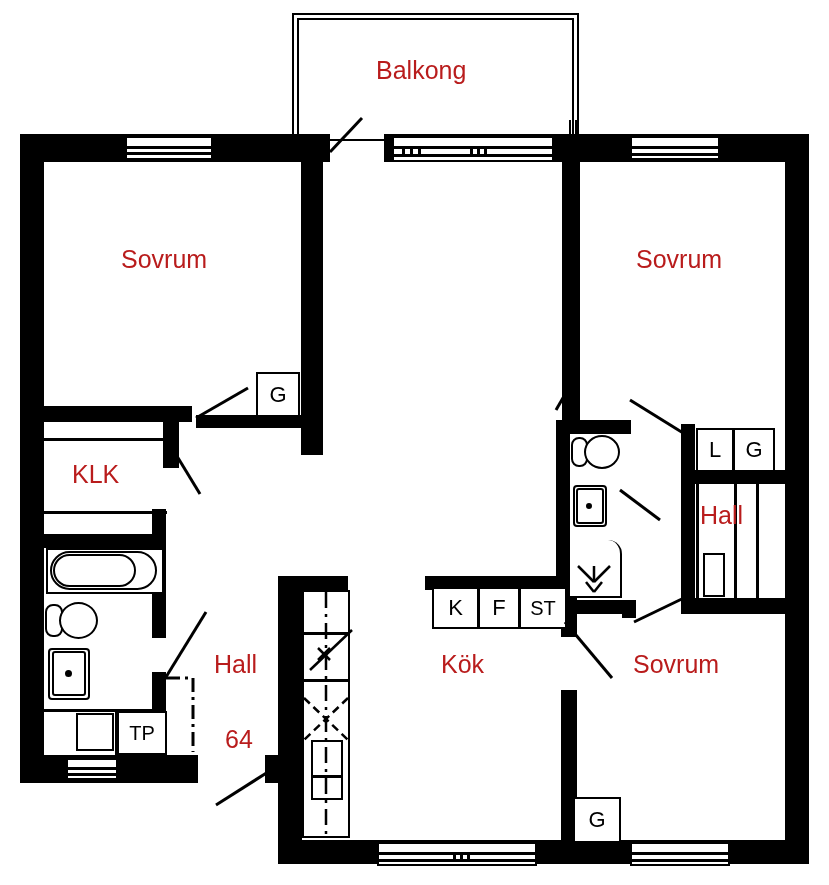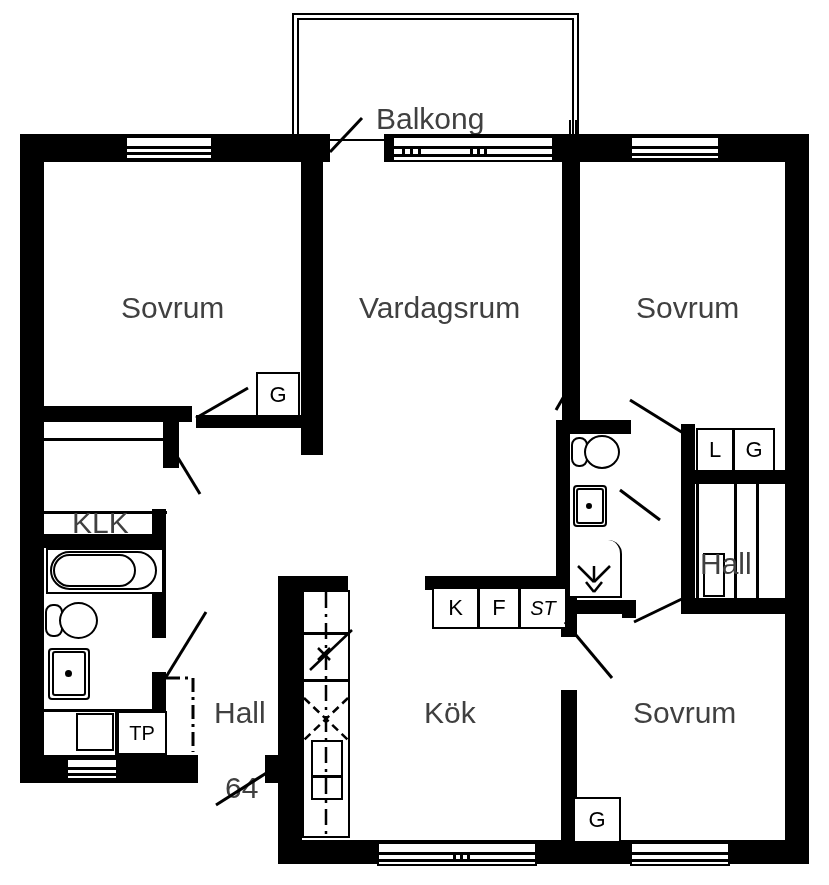--- a/index.html
+++ b/index.html
@@ -20,25 +20,24 @@
     position: absolute;
     background: #000000;
   }
   .thinline {
     position: absolute;
     background: #000000;
   }
   
   .room-label {
     position: absolute;
-    font-size: 30px;
-    color: #404040;
+    font-size: 25px;
+    color: #b91c1c;
     white-space: nowrap;
     line-height: 1;
-    margin-top: 46px;
   }
   
   .boxlabel {
     position: absolute;
     border: 2px solid #000000;
     box-sizing: border-box;
     background: #ffffff;
     display: flex;
     align-items: center;
     justify-content: center;
@@ -309,33 +308,32 @@
   <div class="thinline" style="left:311px; top:775px; width:32px; height:3px;"></div>
 
   <div class="boxlabel" style="left:256px; top:372px; width:44px; height:46px;">G</div>
   <div class="wall" style="left:196px; top:415px; width:108px; height:13px;"></div>
 
   <div class="boxlabel" style="left:696px; top:428px; width:38px; height:44px;">L</div>
   <div class="boxlabel" style="left:733px; top:428px; width:42px; height:44px;">G</div>
 
   <div class="boxlabel" style="left:432px; top:587px; width:47px; height:42px;">K</div>
   <div class="boxlabel" style="left:478px; top:587px; width:42px; height:42px;">F</div>
-  <div class="boxlabel tight" style="left:519px; top:587px; width:48px; height:42px;font-style:italic;">ST</div>
+  <div class="boxlabel tight" style="left:519px; top:587px; width:48px; height:42px;">ST</div>
 
   <div class="boxlabel tight" style="left:117px; top:711px; width:50px; height:44px;">TP</div>
 
   <div class="boxlabel" style="left:573px; top:797px; width:48px; height:46px;">G</div>
 
   <div class="room-label" style="left:121px; top:247px;">Sovrum</div>
-  <div class="room-label" style="left:359px; top:247px;">Vardagsrum</div>
   <div class="room-label" style="left:636px; top:247px;">Sovrum</div>
   <div class="room-label" style="left:72px; top:462px;">KLK</div>
   <div class="room-label" style="left:700px; top:503px;">Hall</div>
   <div class="room-label" style="left:214px; top:652px;">Hall</div>
-  <div class="room-label" style="left:424px; top:652px;">Kök</div>
+  <div class="room-label" style="left:441px; top:652px;">Kök</div>
   <div class="room-label" style="left:633px; top:652px;">Sovrum</div>
 
   <div class="room-label" style="left:225px; top:727px;">64</div>
 
   <svg class="overlay" viewBox="0 0 829 885">
 
     <line x1="330" y1="152" x2="362" y2="118" stroke="#000" stroke-width="3"></line>
 
     <line x1="196" y1="418" x2="248" y2="388" stroke="#000" stroke-width="3"></line>
 

